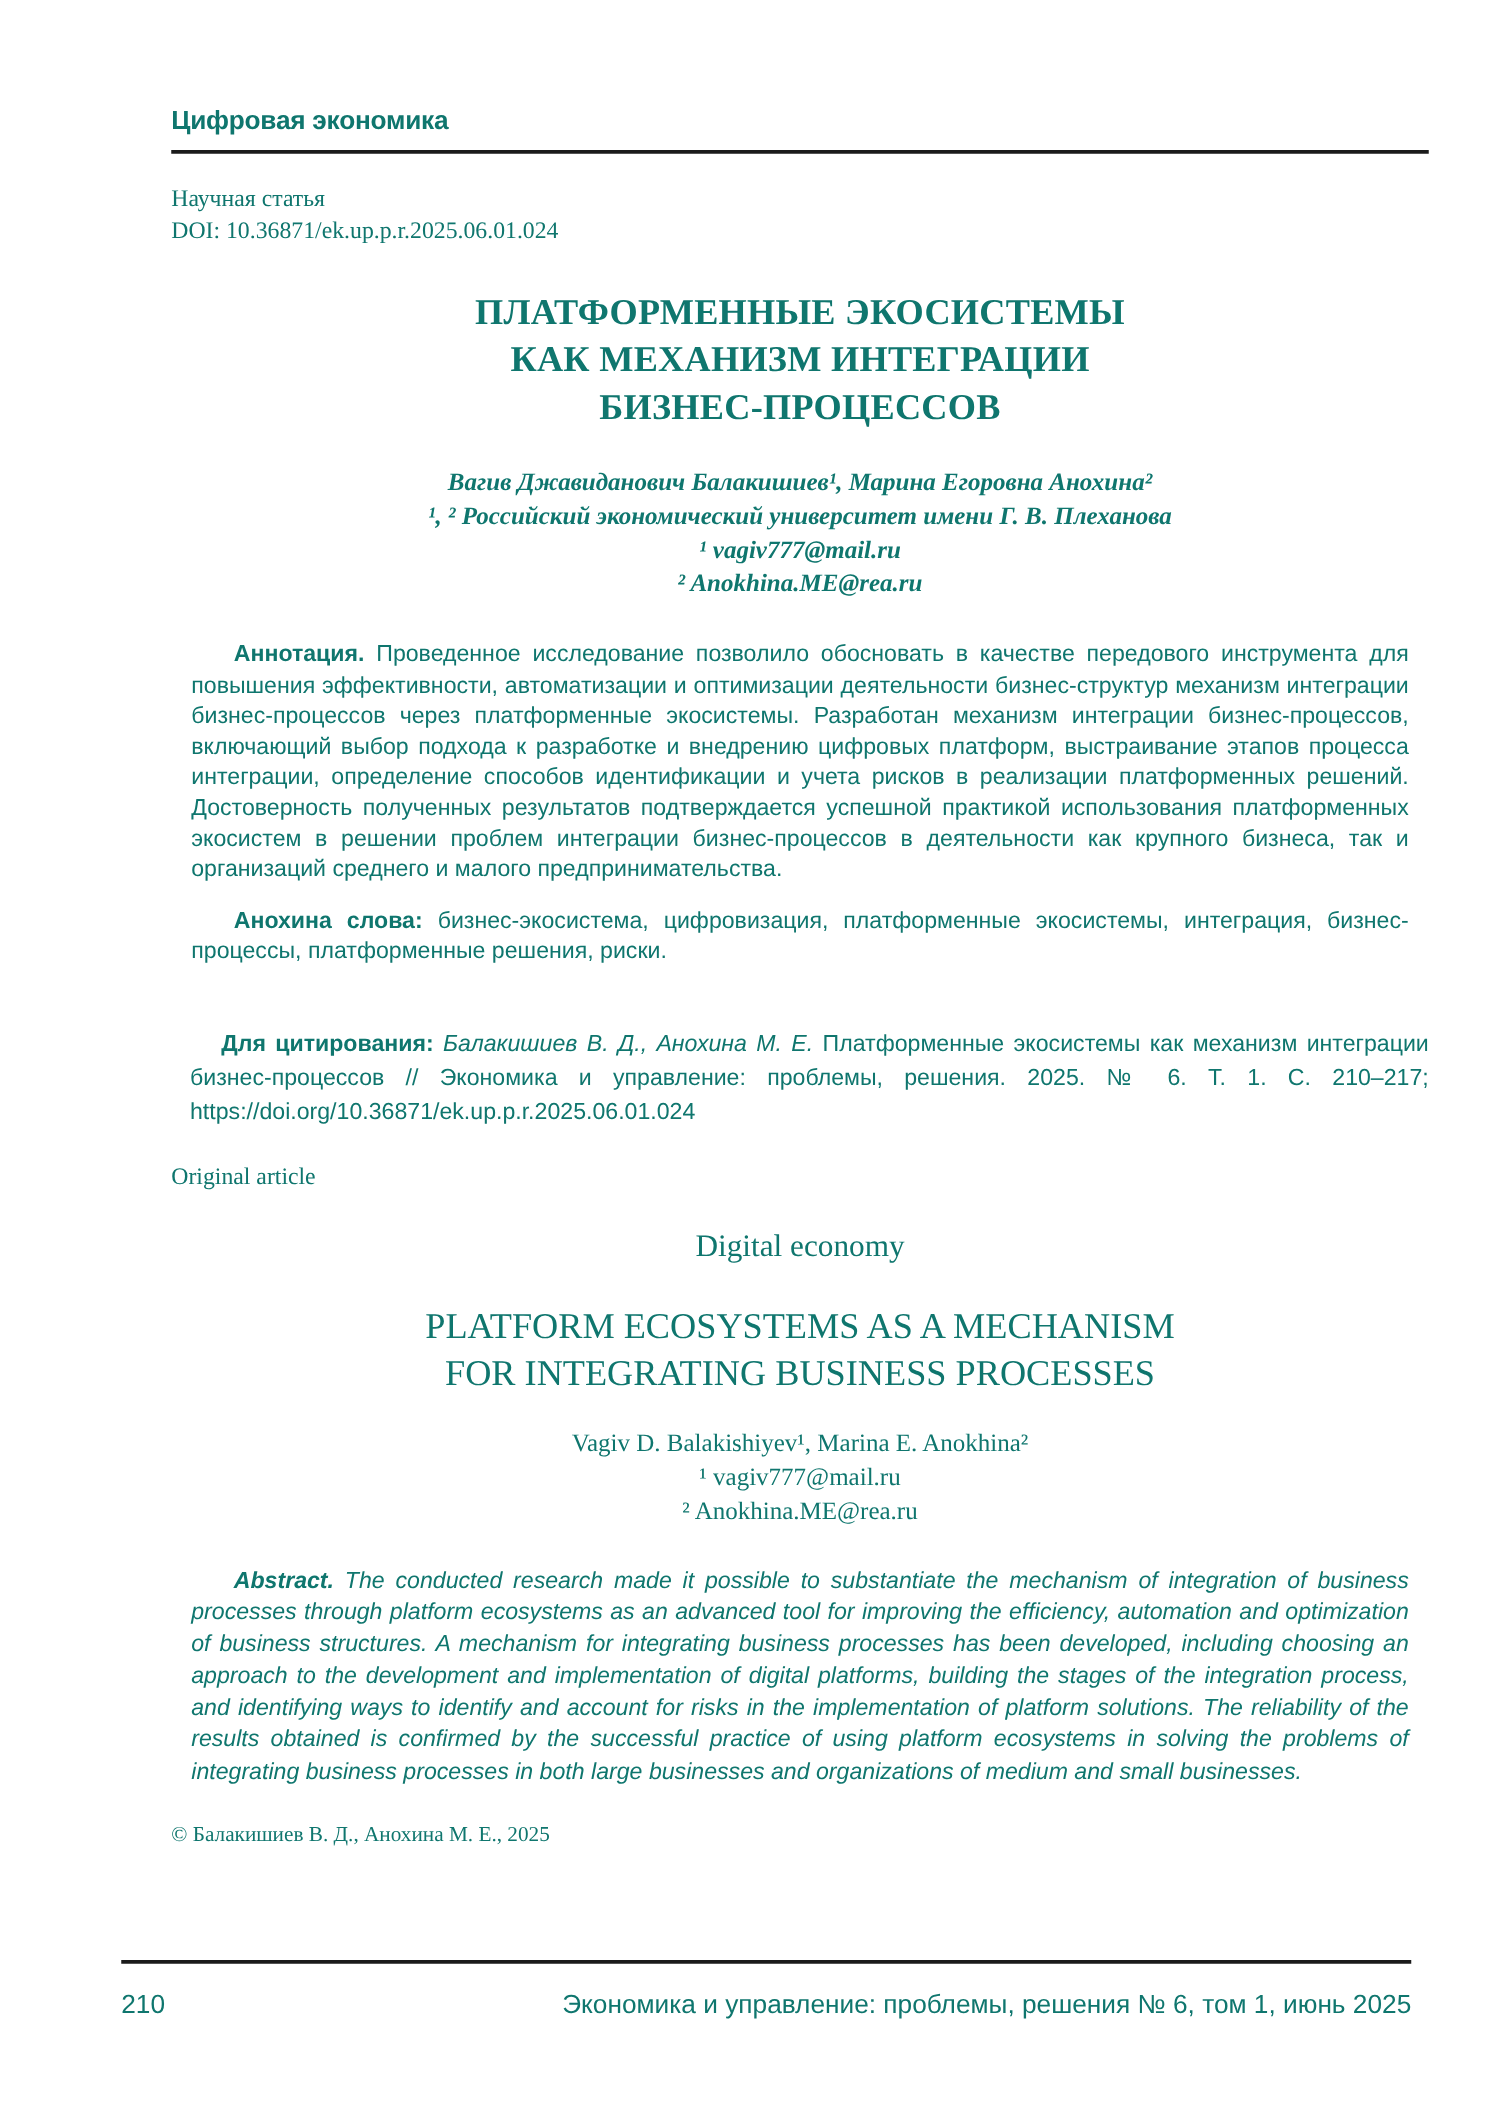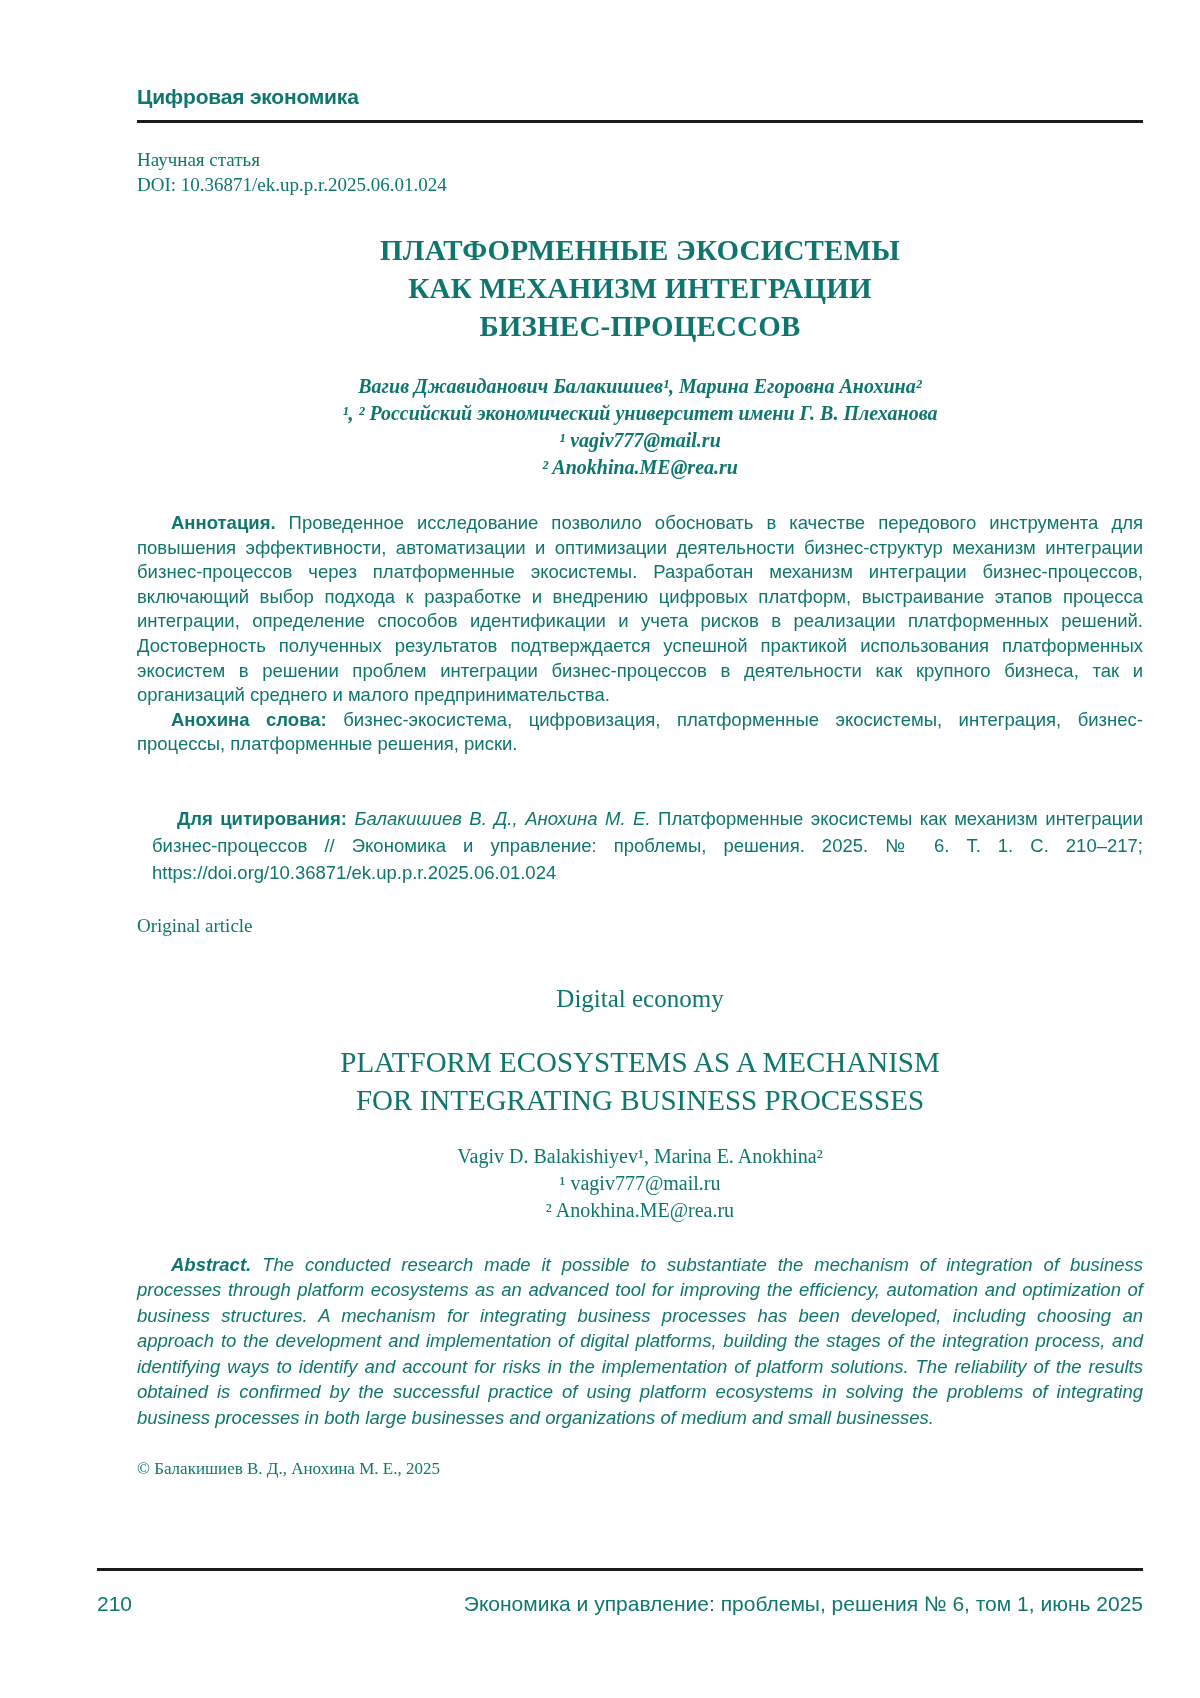--- a/index.html
+++ b/index.html
@@ -52,42 +52,42 @@
     font-style:italic;
     font-size:20px;
     line-height:27px;
   }
   .para{
     font-family:"Liberation Sans", sans-serif;
     font-size:18.5px;
     line-height:24.6px;
     text-align:justify;
     text-indent:34px;
-    margin:0;
+    margin:16px;
   }
   .abstract-ru{margin-top:30px;}
   .para b{font-weight:bold;}
   .citation{
     margin-top:48px;
     margin-left:15px;
     font-family:"Liberation Sans", sans-serif;
     font-size:18.5px;
     line-height:27px;
     text-align:justify;
     text-indent:25px;
   }
   .citation .cite-authors{font-style:italic;}
   .original-article{
     margin-top:28px;
     font-family:"Liberation Serif", serif;
     font-size:19px;
     line-height:24px;
   }
   .section-heading-en{
-    margin-top:47px;
+    margin-top:30px;
     text-align:center;
     font-family:"Liberation Serif", serif;
     font-size:25px;
     line-height:28px;
   }
   .title-en{
     margin-top:30px;
     text-align:center;
     font-family:"Liberation Serif", serif;
     font-size:29px;
@@ -109,21 +109,21 @@
   .abstract-en b{font-weight:bold;font-style:italic;}
   .copyright{
     margin-top:28px;
     font-family:"Liberation Serif", serif;
     font-size:17px;
     line-height:22px;
   }
   .footer{
     position:absolute;
     left:97px;
-    right:97px;
+    right:111px;
     top:1568px;
   }
   .footer-row{
     margin-top:20px;
     display:flex;
     justify-content:space-between;
     align-items:baseline;
     font-family:"Liberation Sans", sans-serif;
     font-size:21px;
     line-height:26px;

